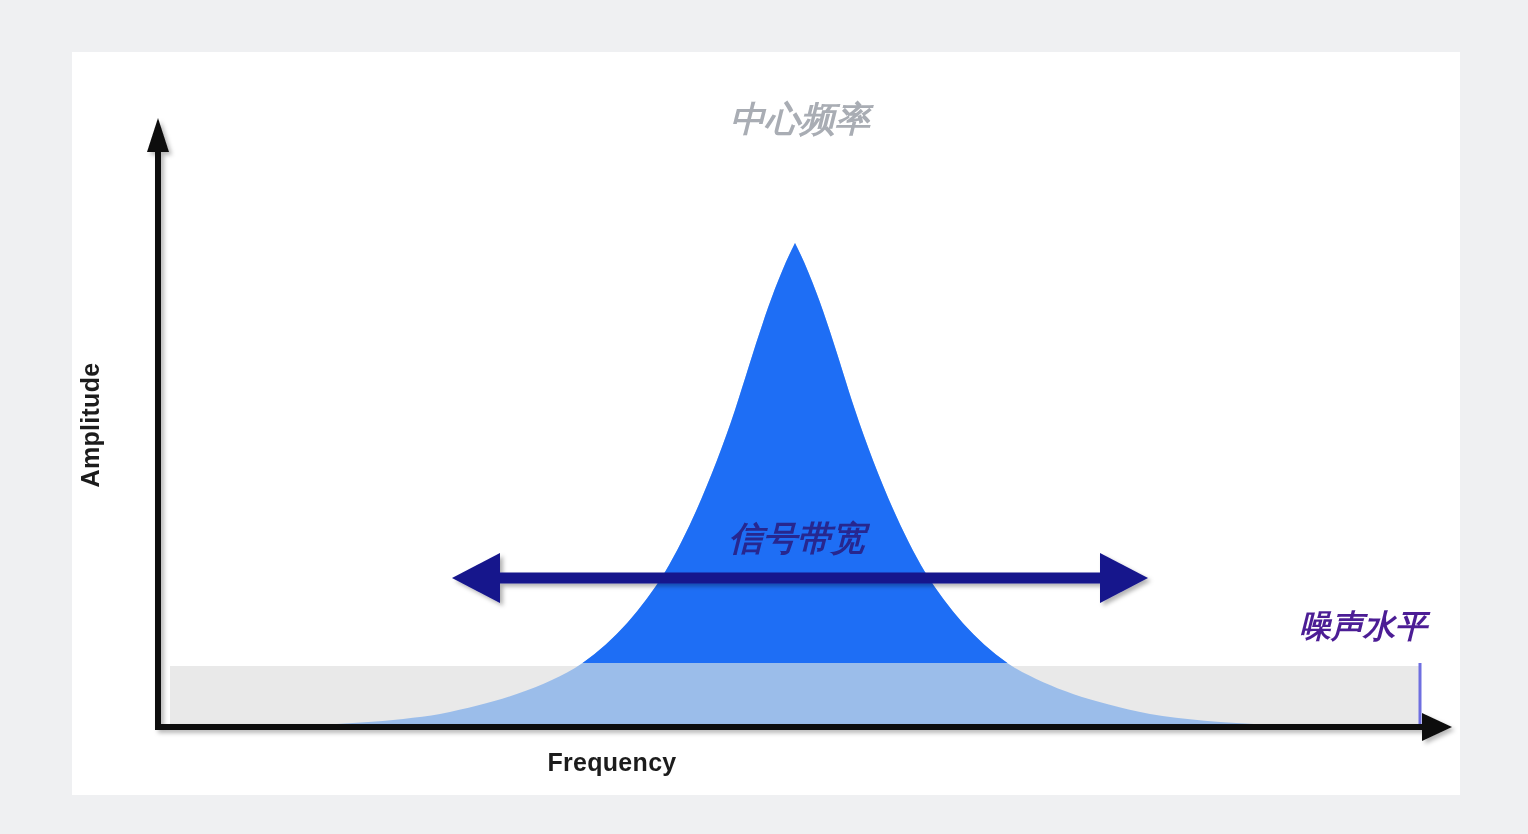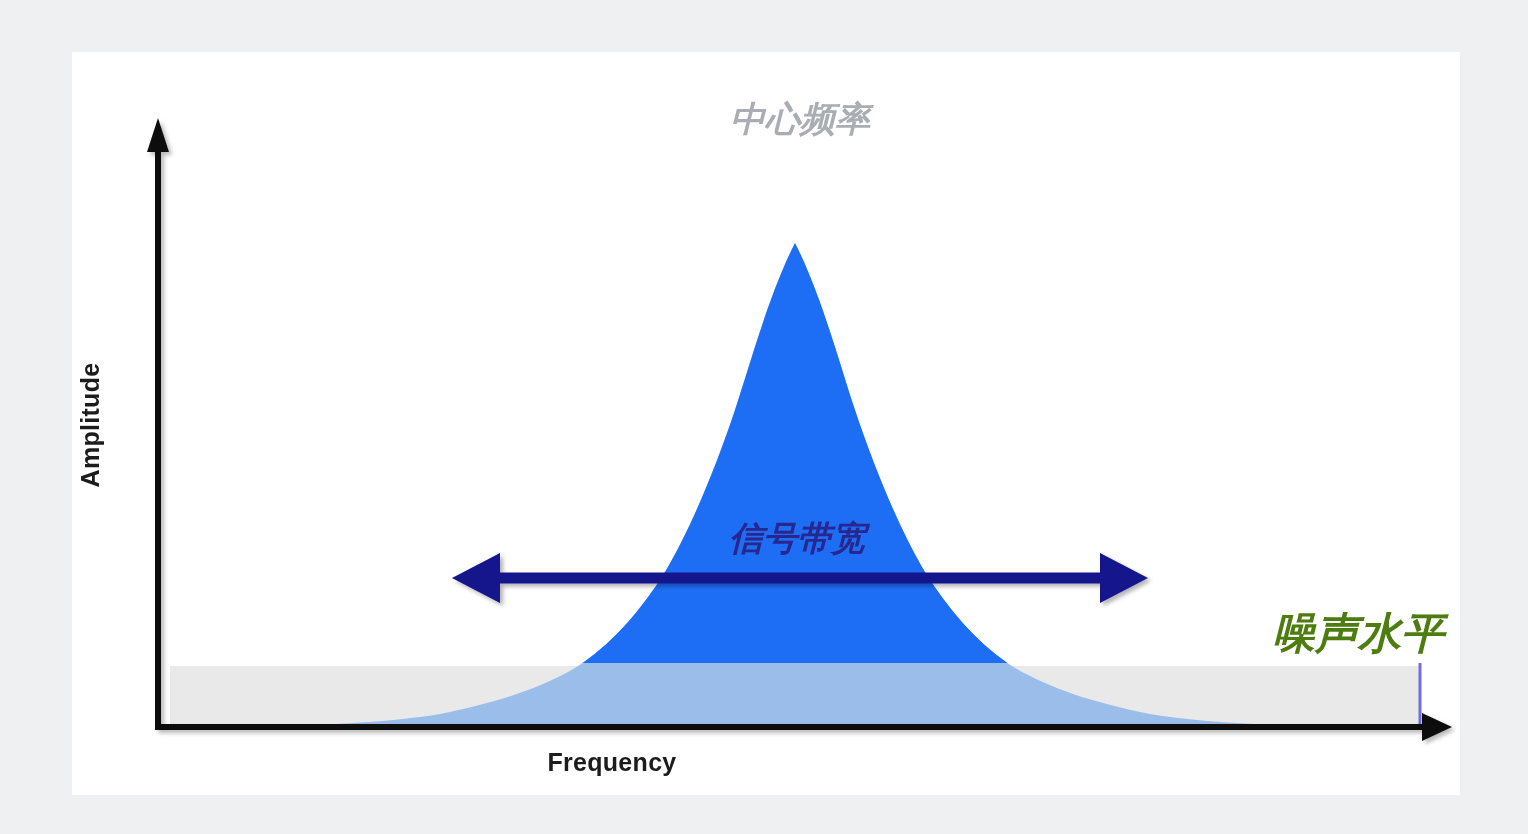--- a/index.html
+++ b/index.html
@@ -78,26 +78,26 @@
     top: 516px;
     width: 1594px;
     text-align: center;
     font-size: 34px;
     font-style: italic;
     font-weight: bold;
     color: #27278f;
     font-family: "Liberation Serif", serif;
   }
   #noise-label {
-    left: 1272px;
+    left: 1299px;
     top: 605px;
-    font-size: 43px;
+    font-size: 32px;
     font-style: italic;
     font-weight: bold;
-    color: #4d7c0f;
+    color: #4c1d95;
     font-family: "Liberation Serif", serif;
   }
 </style>
 </head>
 <body>
 
 <div id="stage">
 
   <div id="card"></div>
 

